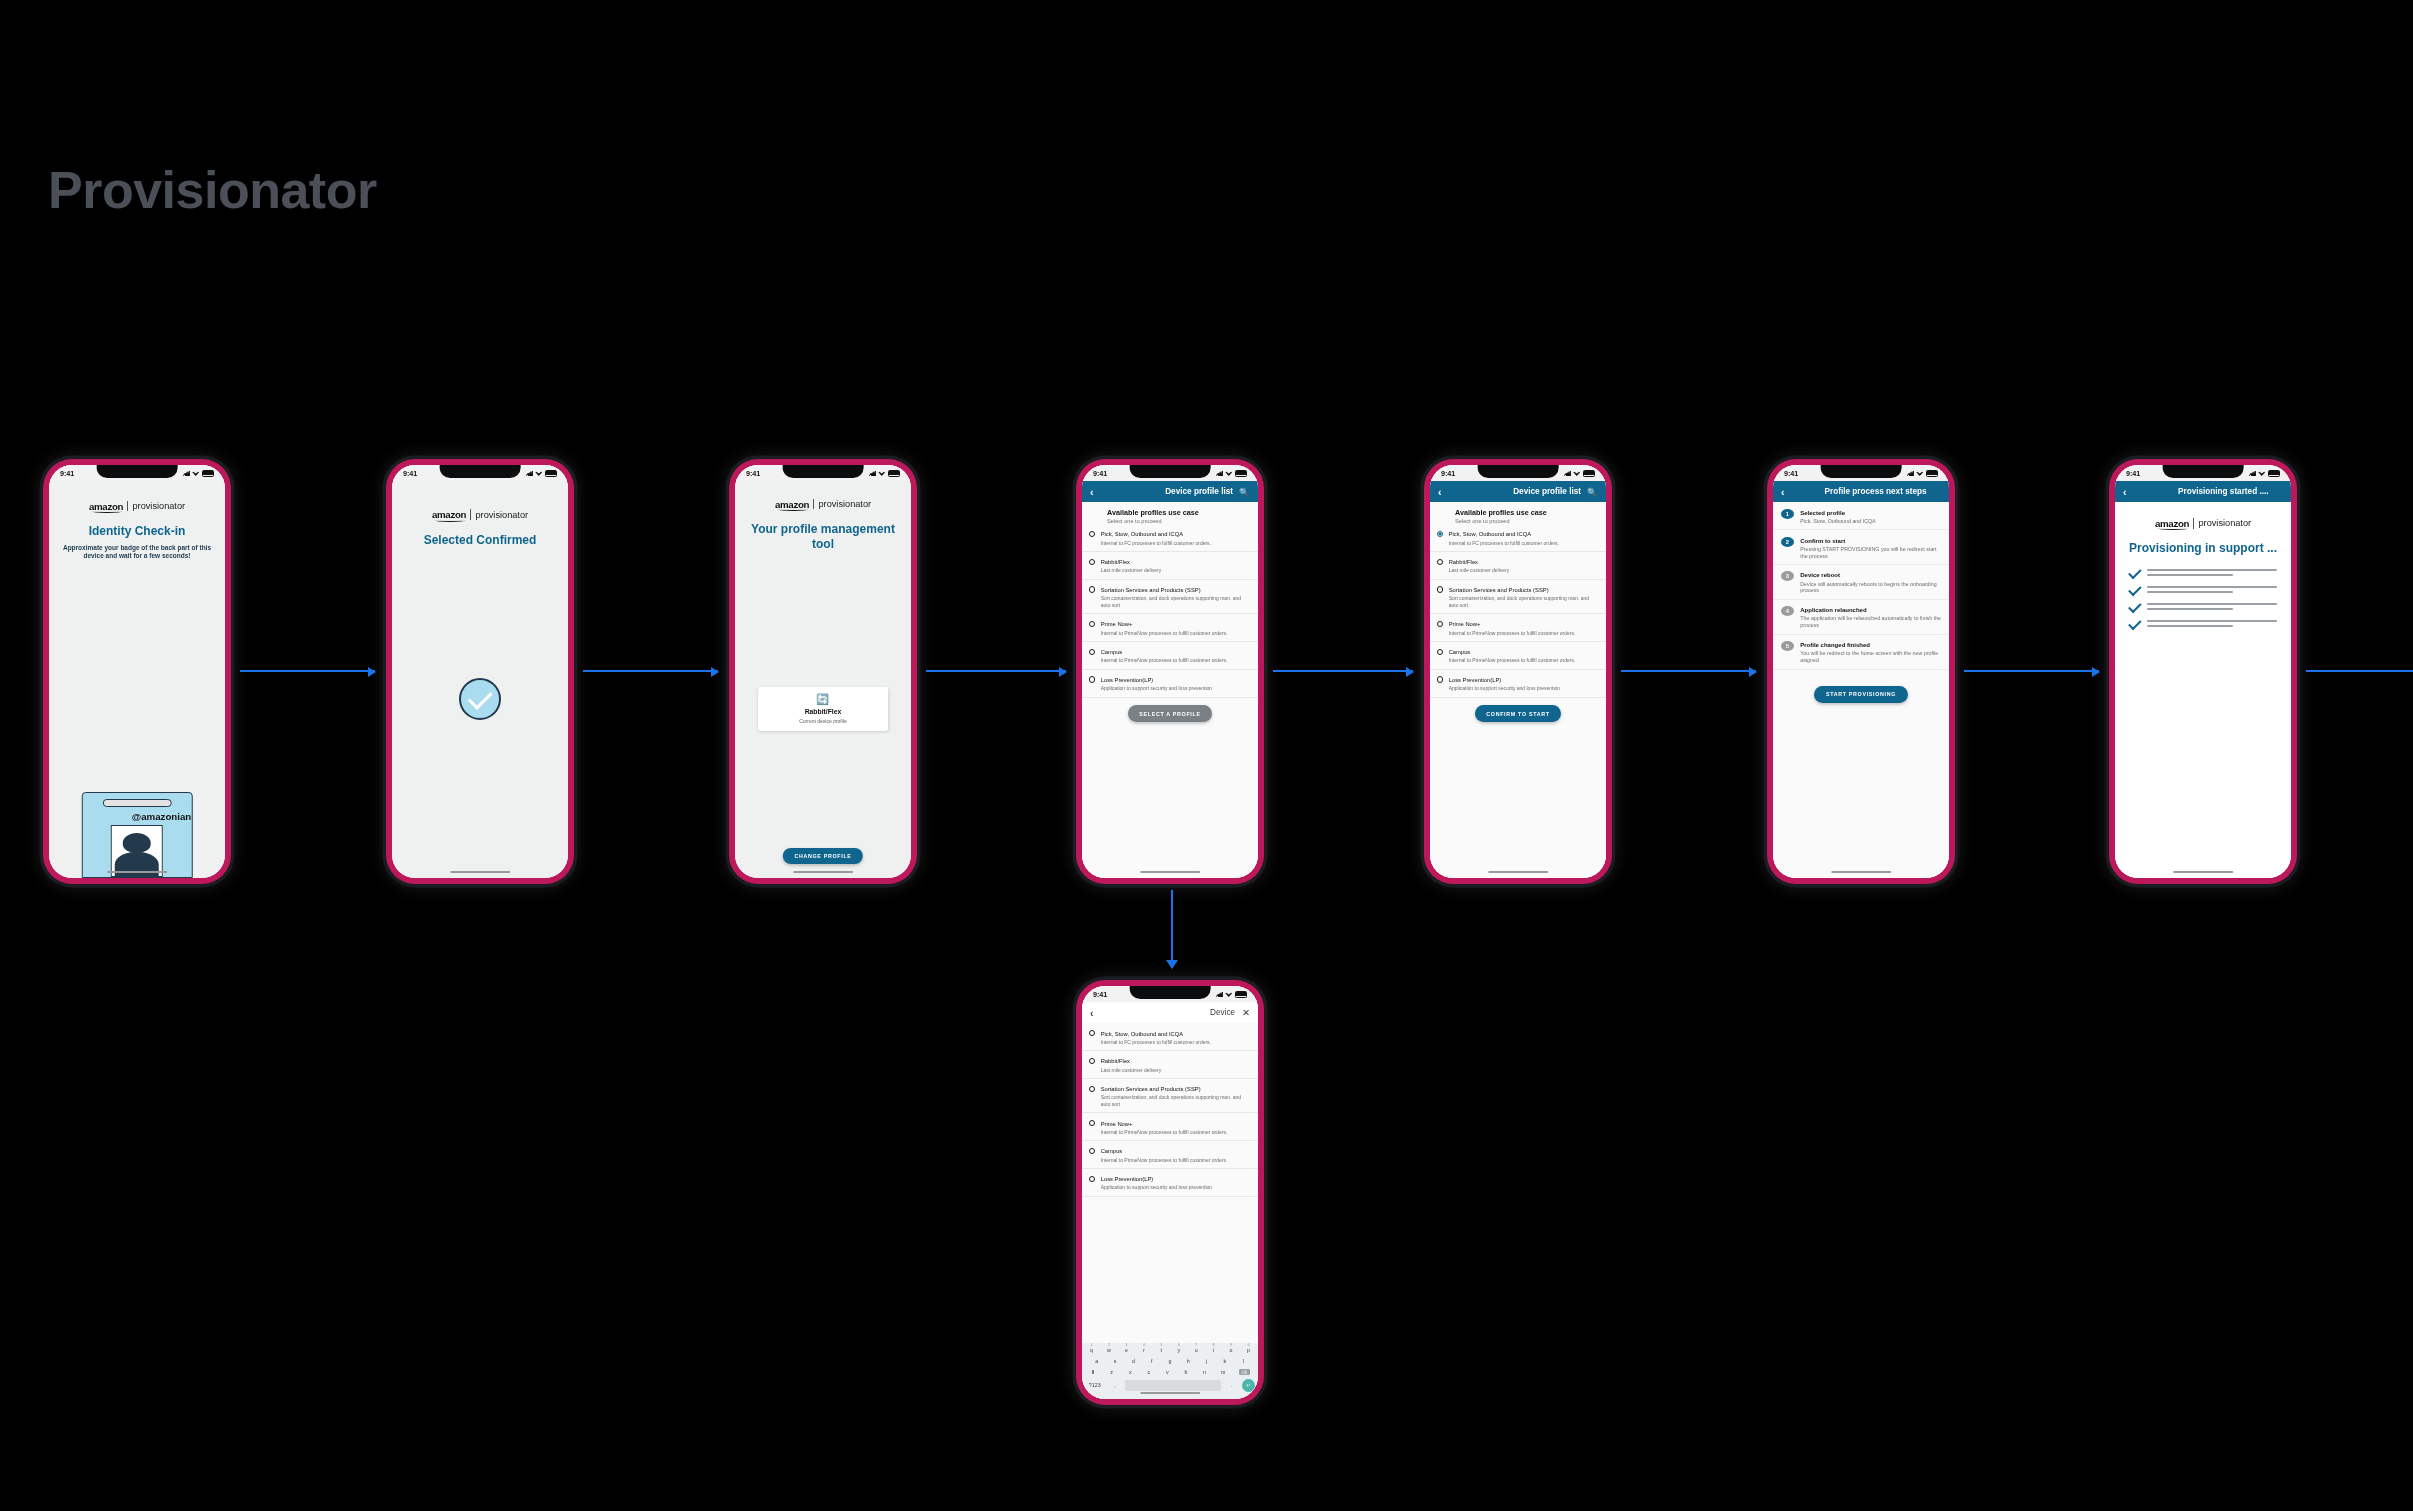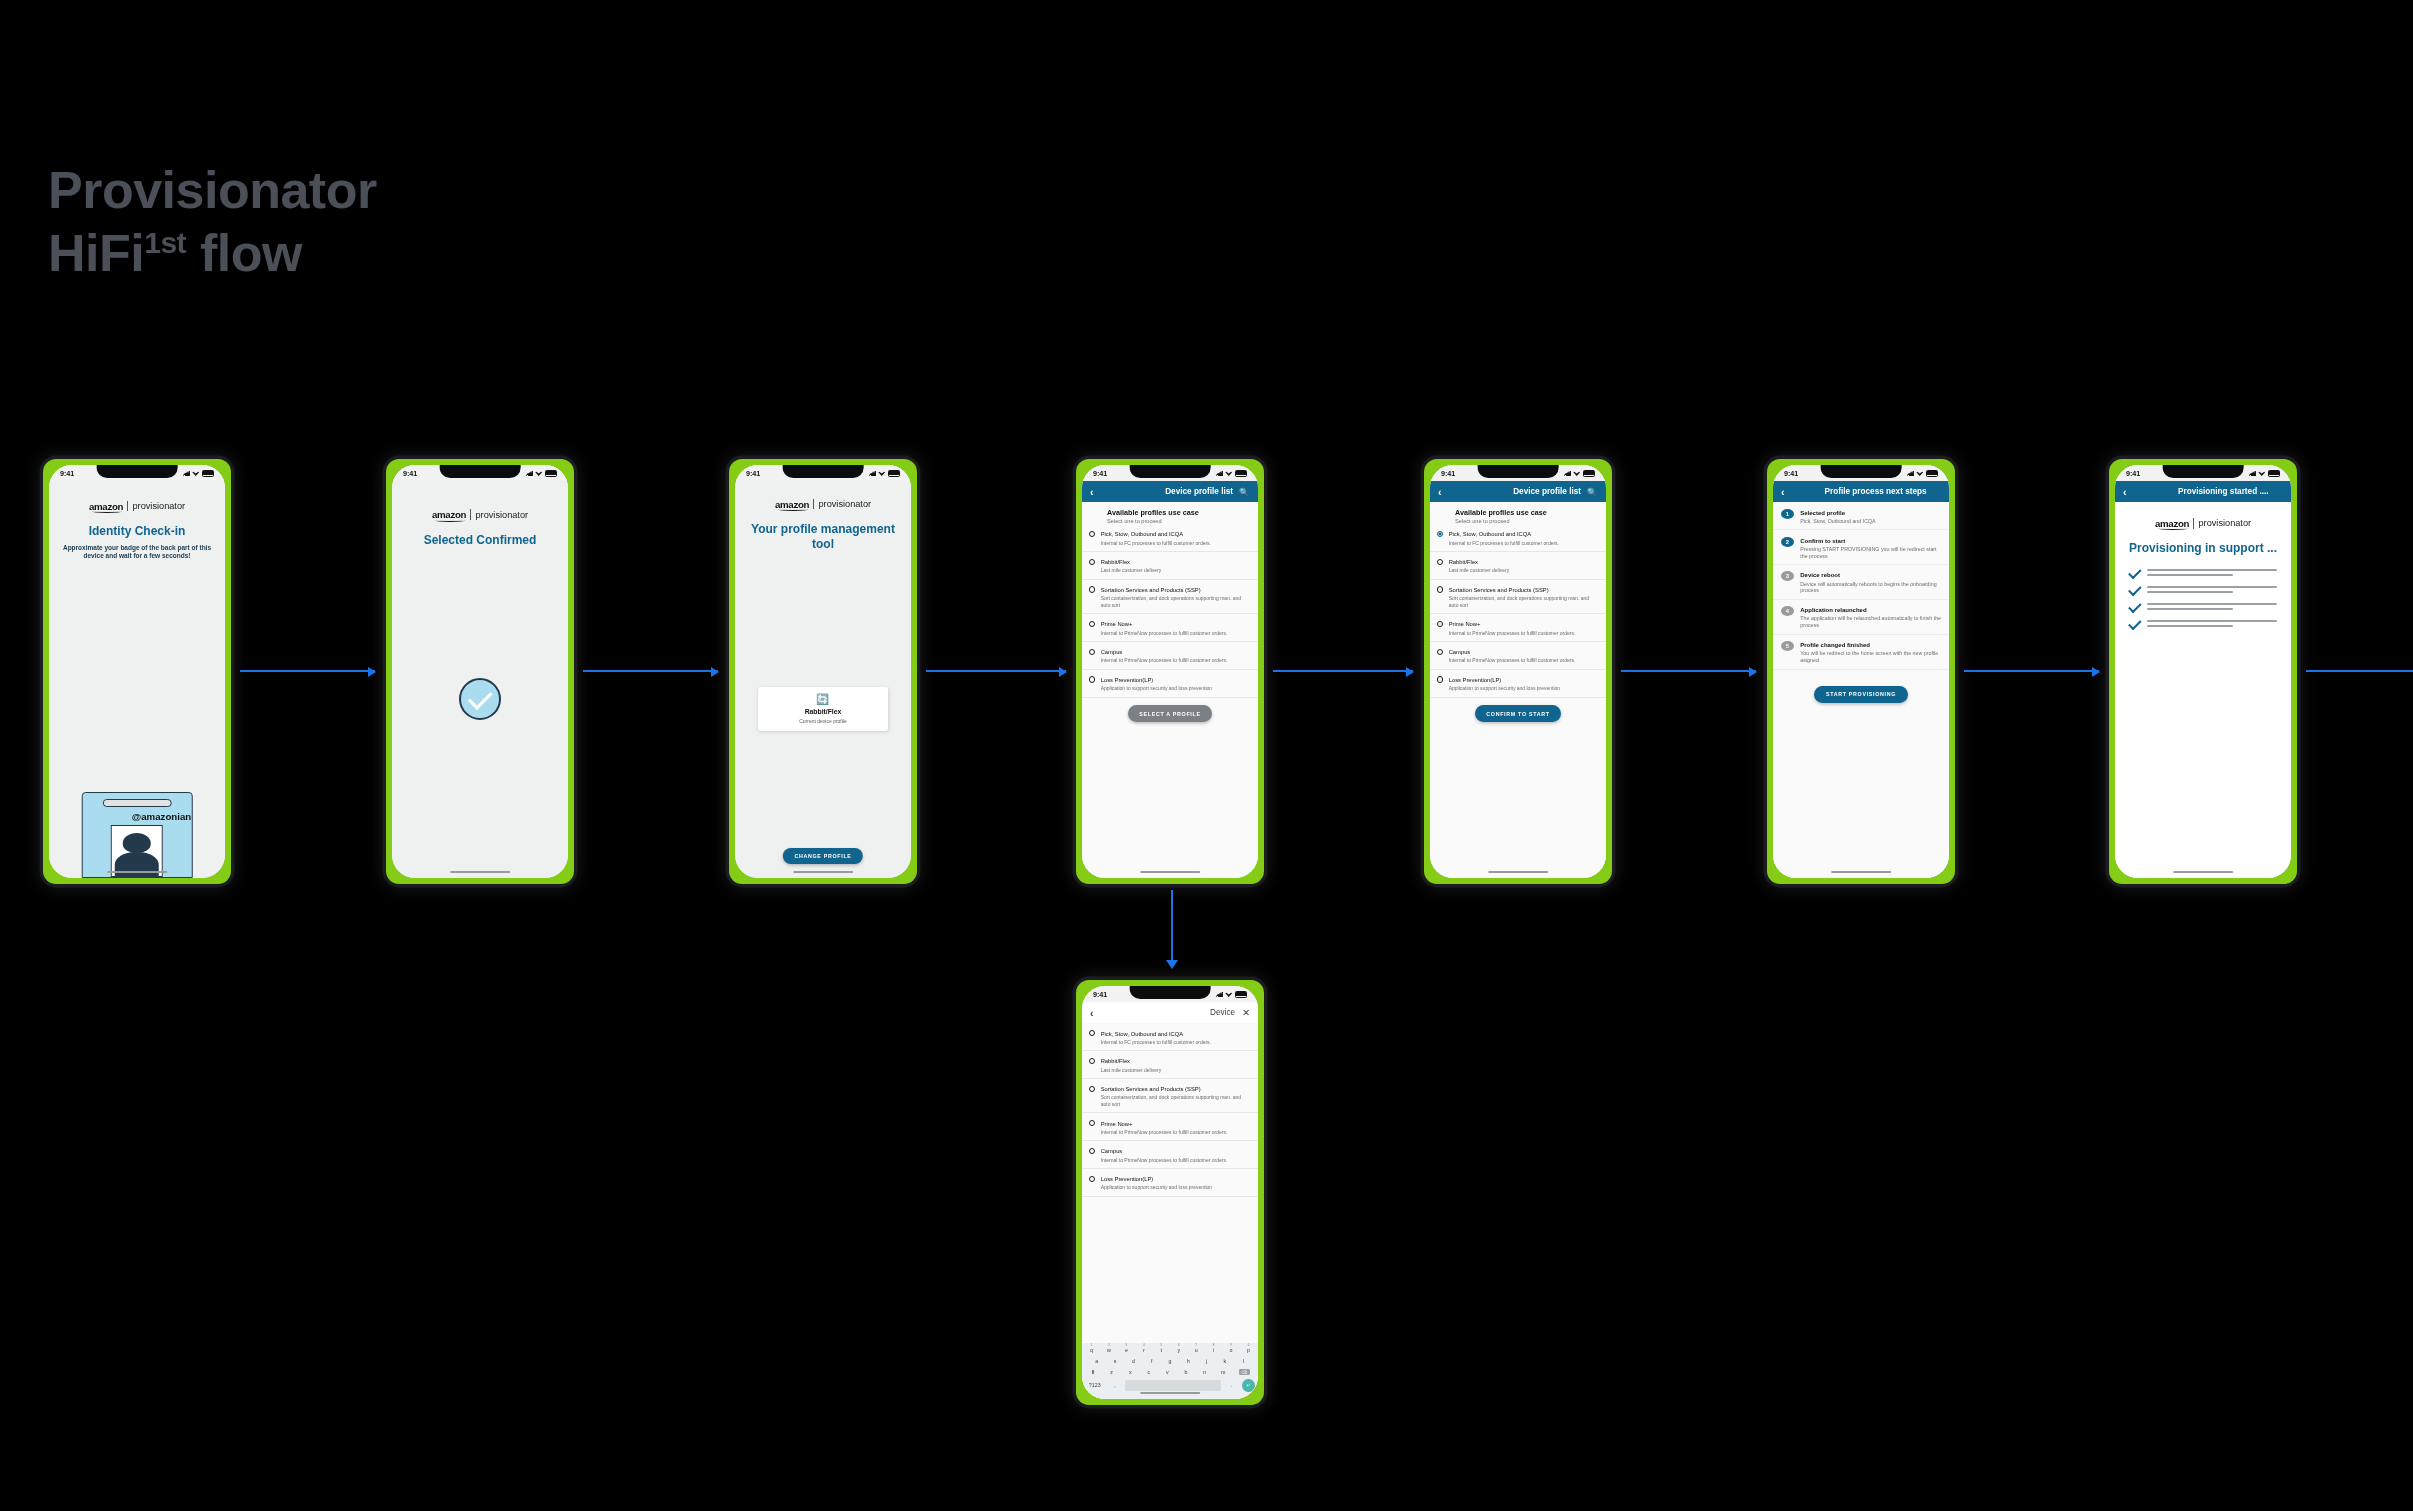--- a/index.html
+++ b/index.html
@@ -5,21 +5,21 @@
   html,body{margin:0;padding:0;background:#000;}
   body{width:3724px;height:1512px;position:relative;overflow:hidden;
        font-family:"Liberation Sans", sans-serif;}
 
   
   #flow-title{position:absolute;left:48px;top:159px;color:#4a4f58;
     font-size:52px;line-height:1.22;font-weight:700;letter-spacing:-0.5px;}
   #flow-title .sup{font-size:30px;vertical-align:super;}
 
   
-  .phone{position:absolute;border-radius:13px;background:#84cc16;
+  .phone{position:absolute;border-radius:29px;background:#be185d;
     box-shadow:0 0 0 3.4px #1b1d20, 0 0 16.4px 3.9px rgba(255,255,255,.10);
     padding:6.3px;box-sizing:border-box;}
   .phone .bezel{width:100%;height:100%;border-radius:23px;overflow:hidden;
     position:relative;background:#efefef;}
   .notch{position:absolute;left:50%;top:0;transform:translateX(-50%);
     width:46%;height:12.6px;background:#0b0c0e;border-radius:0 0 10.6px 10.6px;z-index:9;}
   .homebar{position:absolute;left:50%;bottom:4.3px;transform:translateX(-50%);
     width:34%;height:2.4px;border-radius:1.4px;background:#9a9a9a;z-index:9;}
 
   
@@ -143,21 +143,20 @@
     border-left:8.2px solid #1a73e8;border-top:5.3px solid transparent;border-bottom:5.3px solid transparent;}
   .arrow-d{position:absolute;width:0;border-left:2.9px solid #1a73e8;}
   .arrow-d:after{content:"";position:absolute;left:-6.8px;bottom:-9.2px;width:0;height:0;
     border-top:9.7px solid #1a73e8;border-left:6.8px solid transparent;border-right:6.8px solid transparent;}
 </style>
 </head>
 <body>
 
 <div id="flow-title">
   <div>Provisionator</div>
-  <div><span>HiFi</span><span class="sup">1st</span><span> flow</span></div>
 </div>
 
 <div id="stage">
     <div class="phone" id="p1" style="left:43px;top:459px;width:188px;height:425px;">
    <div class="bezel" style="">
         <div class="notch"></div>
         <div class="screen">
           <div class="statusbar onwhite">
     <span>9:41</span>
     <span class="sb-right">

